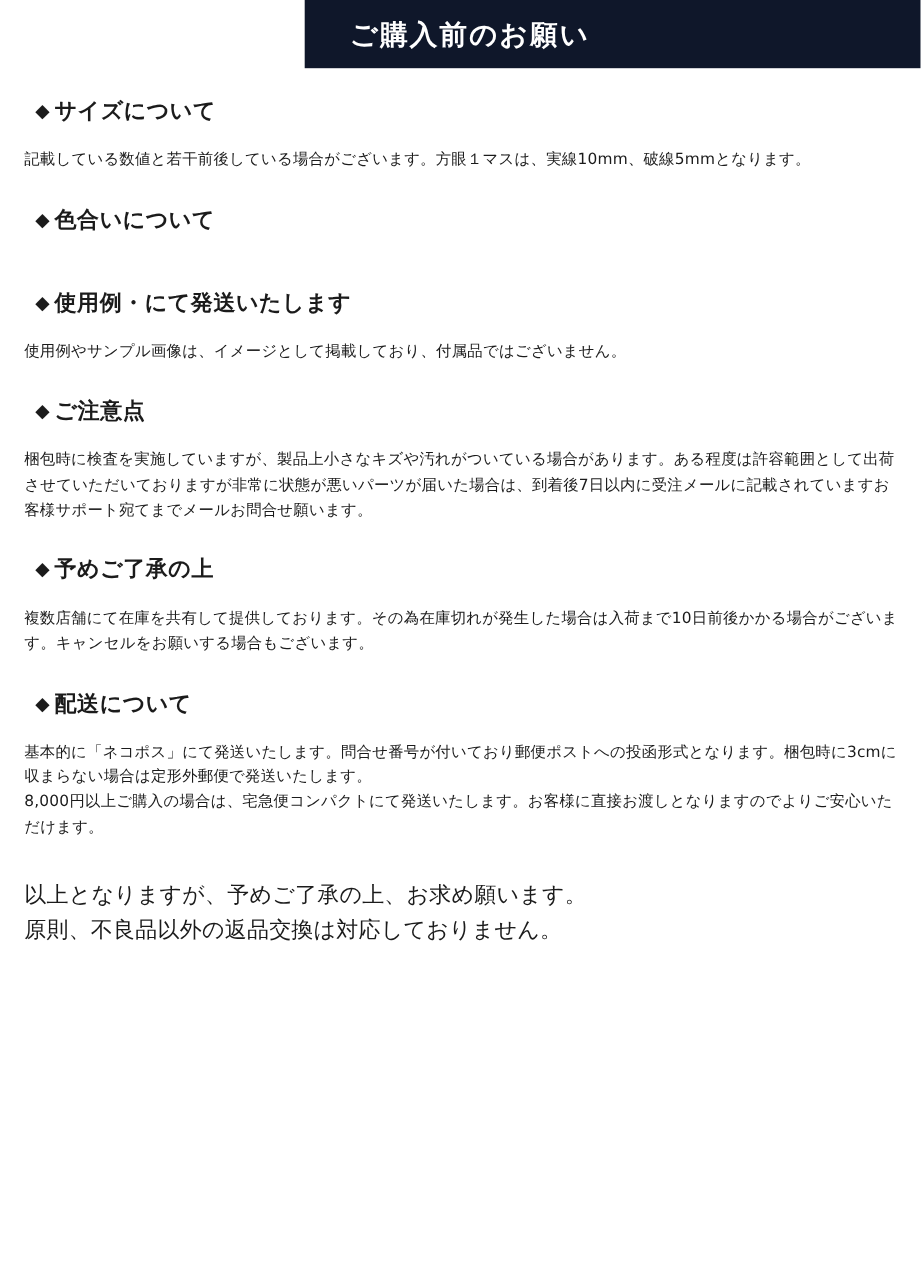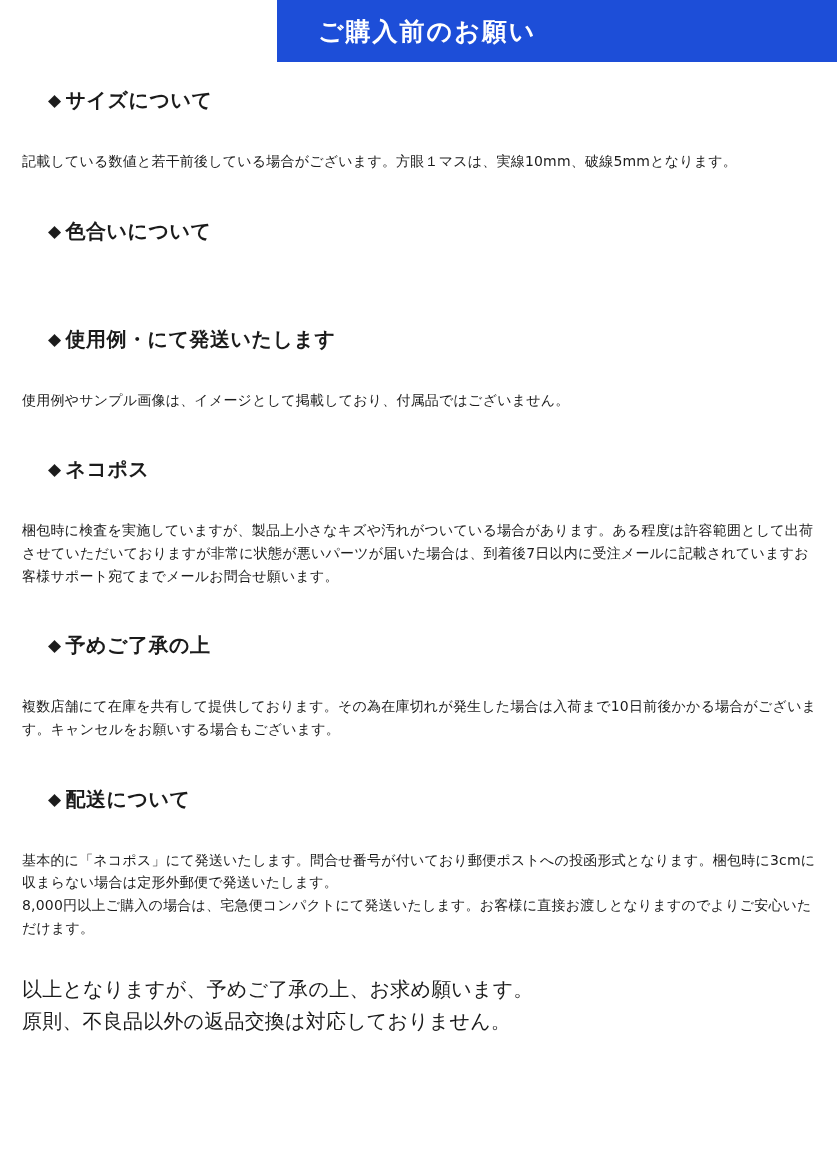--- a/index.html
+++ b/index.html
@@ -18,21 +18,21 @@
     position: relative;
     width: 837px;
     height: 1157px;
     box-sizing: border-box;
   }
   .header-band {
     position: relative;
     height: 62px;
     margin-left: 277px;
     margin-right: 0;
-    background: #1d4ed8;
+    background: #0f172a;
     display: flex;
     align-items: center;
     justify-content: flex-start;
   }
   .header-title {
     color: #ffffff;
     font-size: 25px;
     font-weight: bold;
     letter-spacing: 2px;
     padding-left: 41px;
@@ -41,21 +41,21 @@
     padding: 0 18px 0 18px;
   }
   .section {
     margin: 0;
   }
   .section-heading {
     font-size: 20px;
     font-weight: bold;
     color: #1b1b1b;
     letter-spacing: 0.5px;
-    margin: 16px;
+    margin: 0;
     padding: 0 0 0 14px;
     line-height: 1.2;
   }
   .diamond {
     font-size: 17px;
     margin-right: 4px;
     vertical-align: 1px;
   }
   .section-body {
     font-size: 14px;
@@ -104,21 +104,21 @@
 
     <div class="section">
       <div class="section-heading"><span class="diamond">◆</span><span>使用例・にて発送いたします</span></div>
       <div class="gap-sm"></div>
       <div class="section-body">使用例やサンプル画像は、イメージとして掲載しており、付属品ではございません。</div>
     </div>
 
     <div class="gap-md"></div>
 
     <div class="section">
-      <div class="section-heading"><span class="diamond">◆</span><span>ネコポス</span></div>
+      <div class="section-heading"><span class="diamond">◆</span><span>ご注意点</span></div>
       <div class="gap-sm"></div>
       <div class="section-body">梱包時に検査を実施していますが、製品上小さなキズや汚れがついている場合があります。ある程度は許容範囲として出荷させていただいておりますが非常に状態が悪いパーツが届いた場合は、到着後7日以内に受注メールに記載されていますお客様サポート宛てまでメールお問合せ願います。</div>
     </div>
 
     <div class="gap-md"></div>
 
     <div class="section">
       <div class="section-heading"><span class="diamond">◆</span><span>予めご了承の上</span></div>
       <div class="gap-sm"></div>
       <div class="section-body">複数店舗にて在庫を共有して提供しております。その為在庫切れが発生した場合は入荷まで10日前後かかる場合がございます。キャンセルをお願いする場合もございます。</div>

